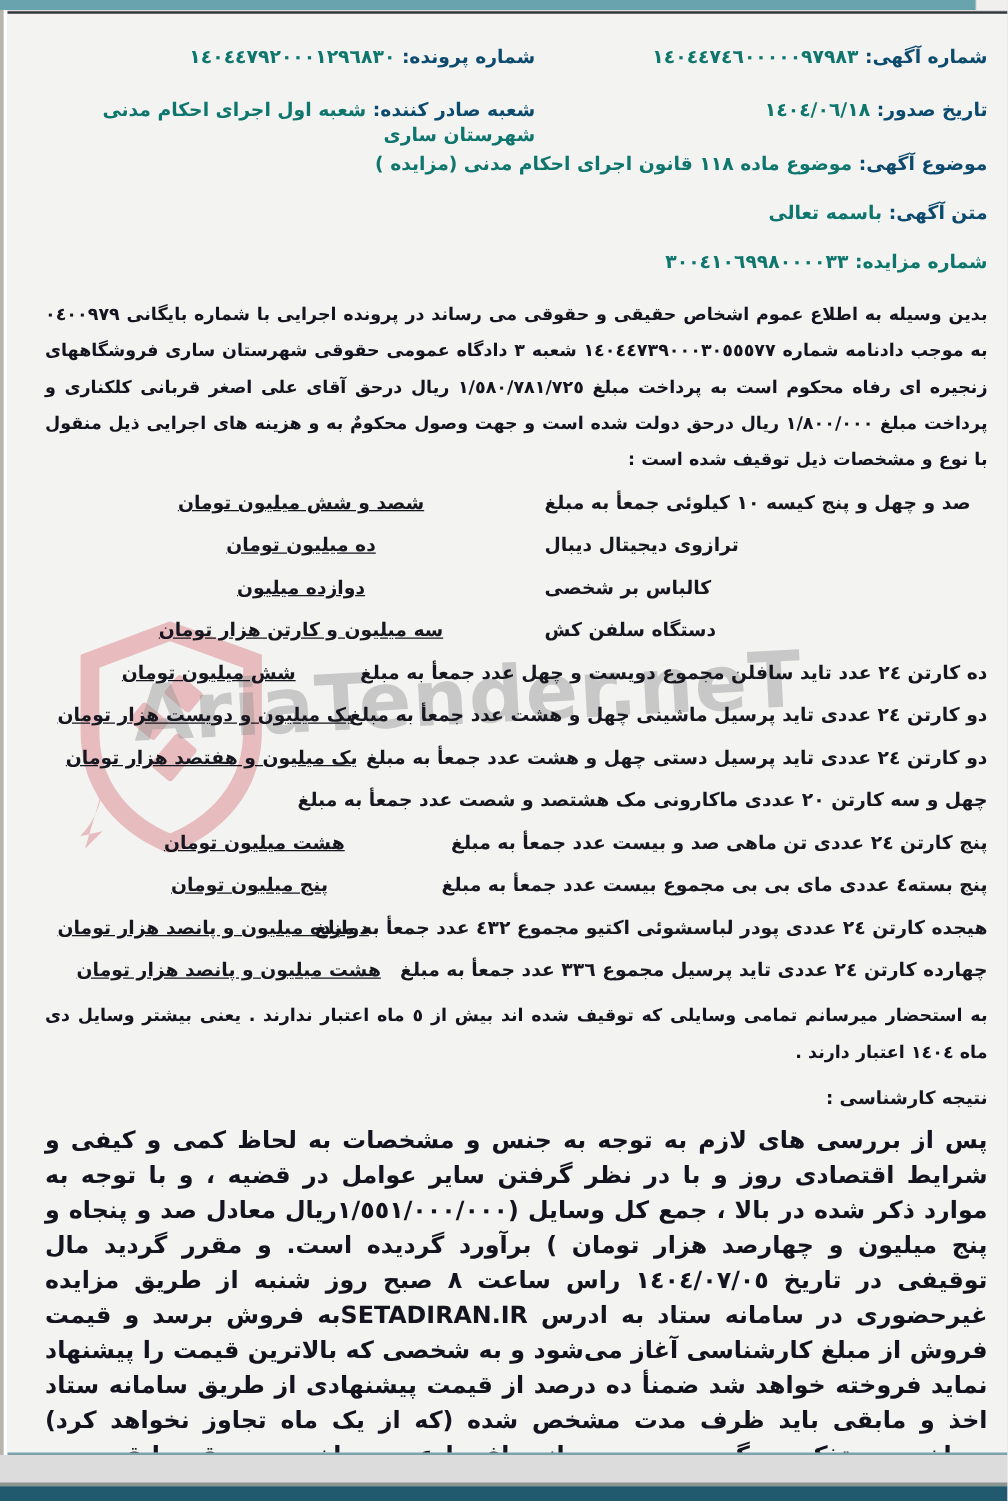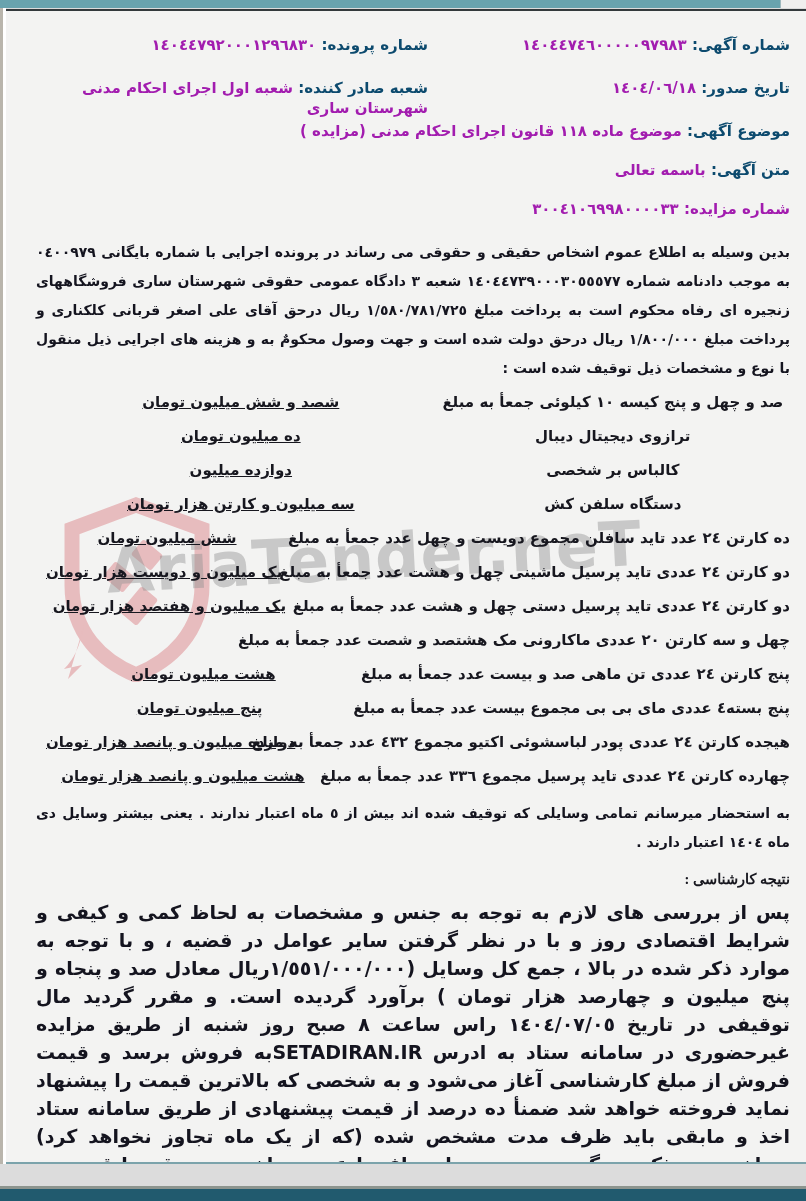--- a/index.html
+++ b/index.html
@@ -33,31 +33,31 @@
   .content{
     position:relative;z-index:1;direction:rtl;
     padding:24px 16px 0 30px;
     font-weight:bold;color:#17171f;font-size:15px;
   }
   .hrow{display:flex;height:20px;margin-bottom:23px;line-height:20px;}
   .hcell{flex:0 0 48%;}
   .hcell2{flex:1;}
   .srow{height:20px;margin-bottom:19px;line-height:20px;}
   .lbl-red{color:#0c4a6e;}
-  .val{color:#a21caf;}
+  .val{color:#0f766e;}
   .para{
     text-align:justify;line-height:29px;font-size:14px;color:#14141f;
     margin:0 0 8px 0;
   }
   .items{margin:2px 0 0 0;}
   .irow{display:flex;align-items:baseline;min-height:34px;line-height:22px;}
-  .idesc{flex:0 1 auto;min-width:47%;text-align:center;white-space:nowrap;}
+  .idesc{flex:0 1 auto;min-width:47%;text-align:left;white-space:nowrap;}
   .ival{flex:1 1 auto;text-align:center;white-space:nowrap;padding-left:10px;text-decoration:underline;}
   .validity{}
-  .expert{height:29px;line-height:29px;font-size:14.5px;margin-top:2px;font-family:Liberation Serif, serif;}
+  .expert{height:29px;line-height:29px;font-size:14.5px;margin-top:2px;}
   .final{line-height:28px;font-size:19px;margin-top:4px;}
   .footer-line{position:absolute;left:0;top:1186px;width:806px;height:3px;background:#8d958f;}
   .footer-bar{position:absolute;left:0;top:1189px;width:806px;height:12px;background:#215a6e;}
 </style>
 </head>
 <body>
 
 <div class="page">
 
   <div class="topbar"></div>

